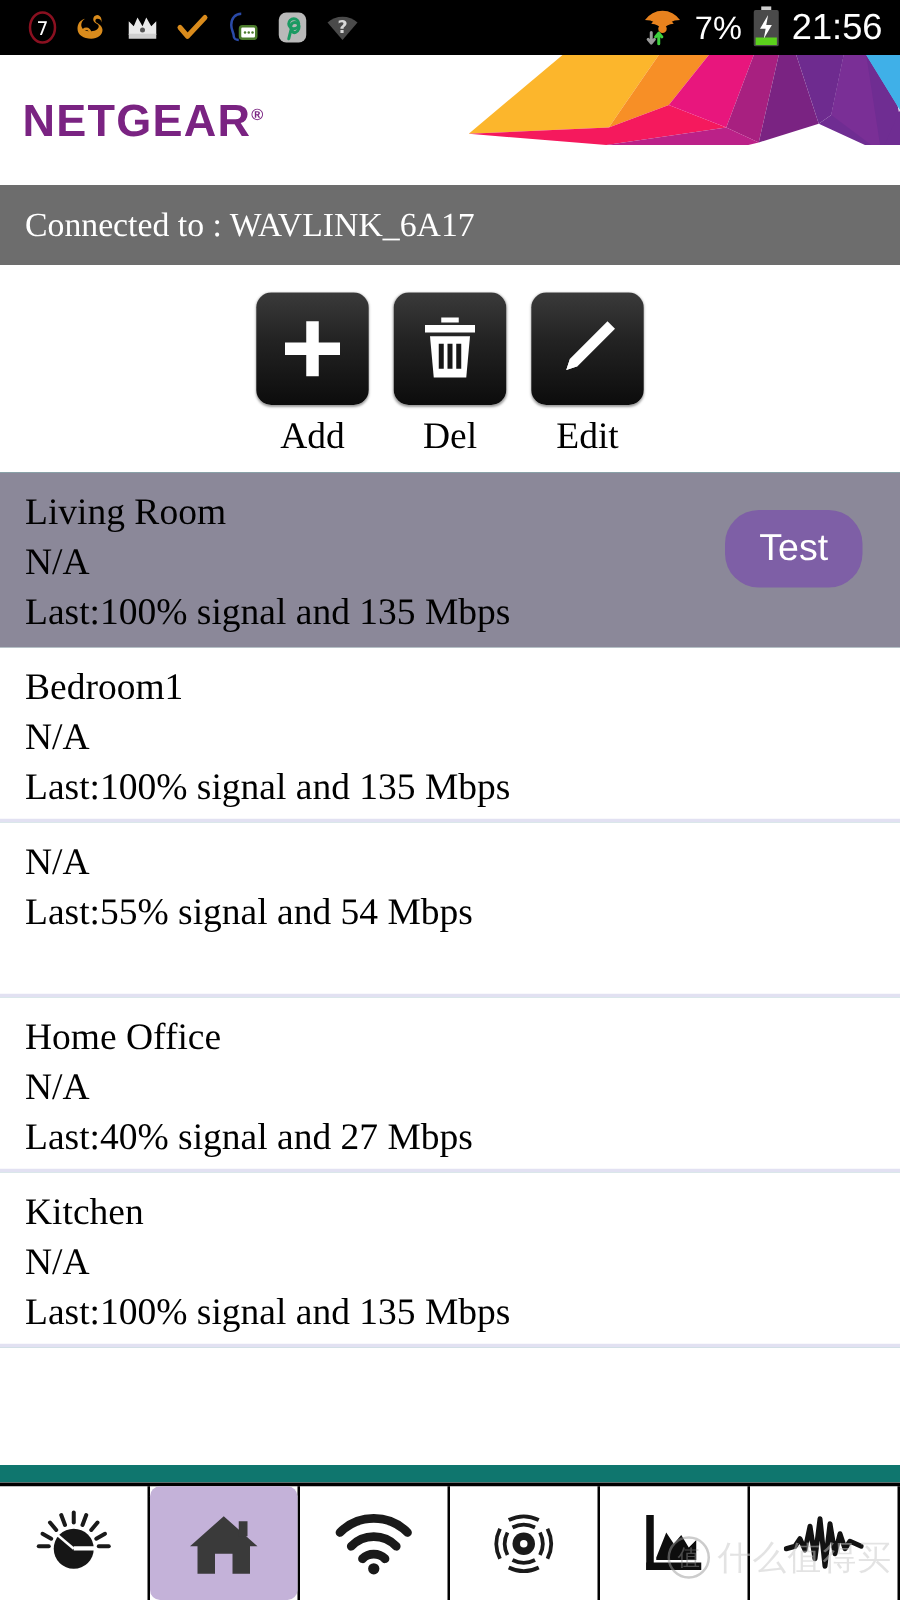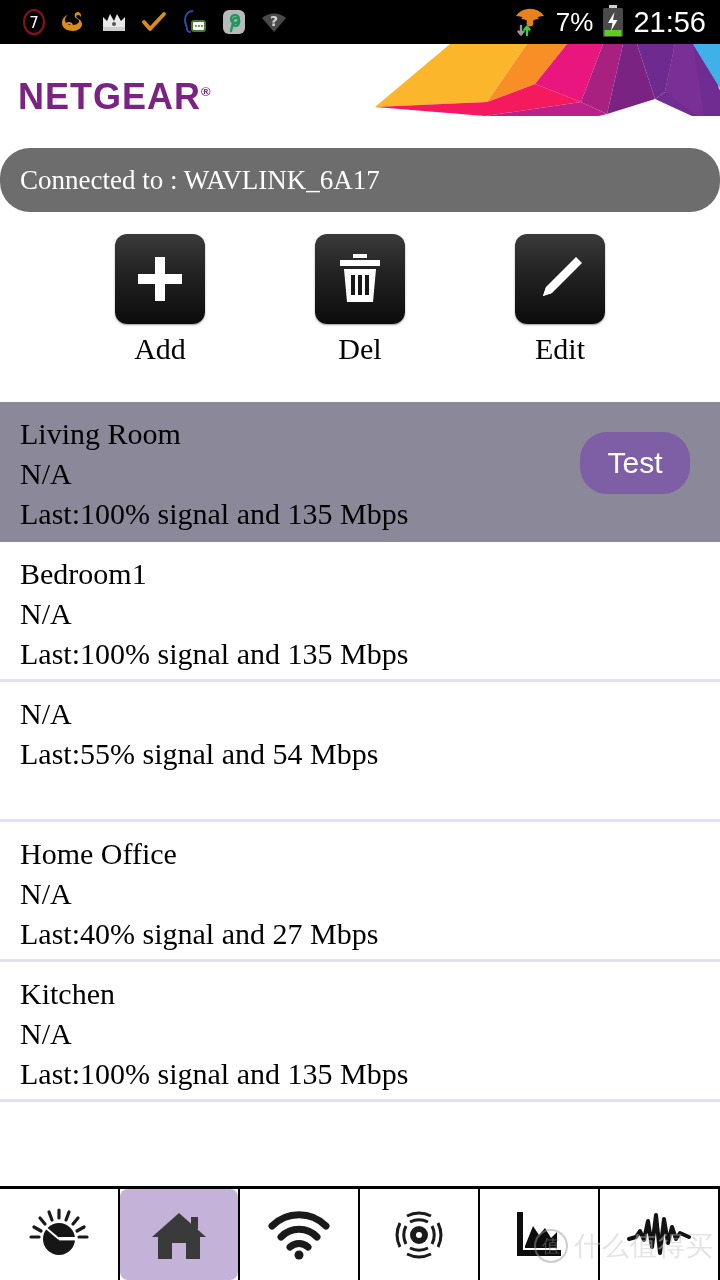--- a/index.html
+++ b/index.html
@@ -46,48 +46,48 @@
     position:absolute; left:316px; top:42px;
     font-family:"Liberation Sans", sans-serif;
     font-size:26px; font-weight:bold; color:#111;
     z-index:3;
   }
   .poly{ position:absolute; right:0; top:0; width:345px; height:100px; }
 
   
   .connbar{
     position:absolute; top:148px; left:0; width:720px; height:64px;
-    background:#6d6d6d; display:flex; align-items:center;border-radius:30px;
+    background:#6d6d6d; display:flex; align-items:center;
   }
   .connbar span{
     padding-left:20px; color:#ffffff; font-size:27px;
     font-family:"Liberation Serif", serif;
   }
 
   
   .actions{
     position:absolute; top:212px; left:0; width:720px; height:166px;
     background:#ffffff;
     display:flex; justify-content:center; align-items:flex-start;
-    gap:90px; padding-top:22px;
+    padding-top:22px;
   }
   .action{ width:110px; display:flex; flex-direction:column; align-items:center; }
   .action-ico{
     width:90px; height:90px; border-radius:12px;
     background:linear-gradient(180deg,#3a3a3a 0%,#232323 42%,#0c0c0c 100%);
     display:flex; align-items:center; justify-content:center;
     box-shadow:0 1px 2px rgba(0,0,0,.4);
   }
   .action-lbl{
     margin-top:8px; font-size:30px; color:#000;
     font-family:"Liberation Serif", serif;
   }
 
   
-  .list{ position:absolute; top:378px; left:0; width:720px; height:808px; background:#a21caf;margin-top:24px; }
+  .list{ position:absolute; top:378px; left:0; width:720px; height:808px; background:#0f766e; }
   .row{
     position:relative; width:720px; height:140px;
     border-bottom:3px solid #e2e1f2;
     background:#ffffff;
   }
   .row.selected{ background:#8b8899; border-bottom:3px solid #8b8899; }
   .row .txt{ padding:12px 0 0 20px; }
   .row .l1{ font-size:30px; color:#000; line-height:40px; }
   .row .l2{ font-size:30px; color:#000; line-height:40px; }
   .row .l3{ font-size:30px; color:#000; line-height:40px; }

